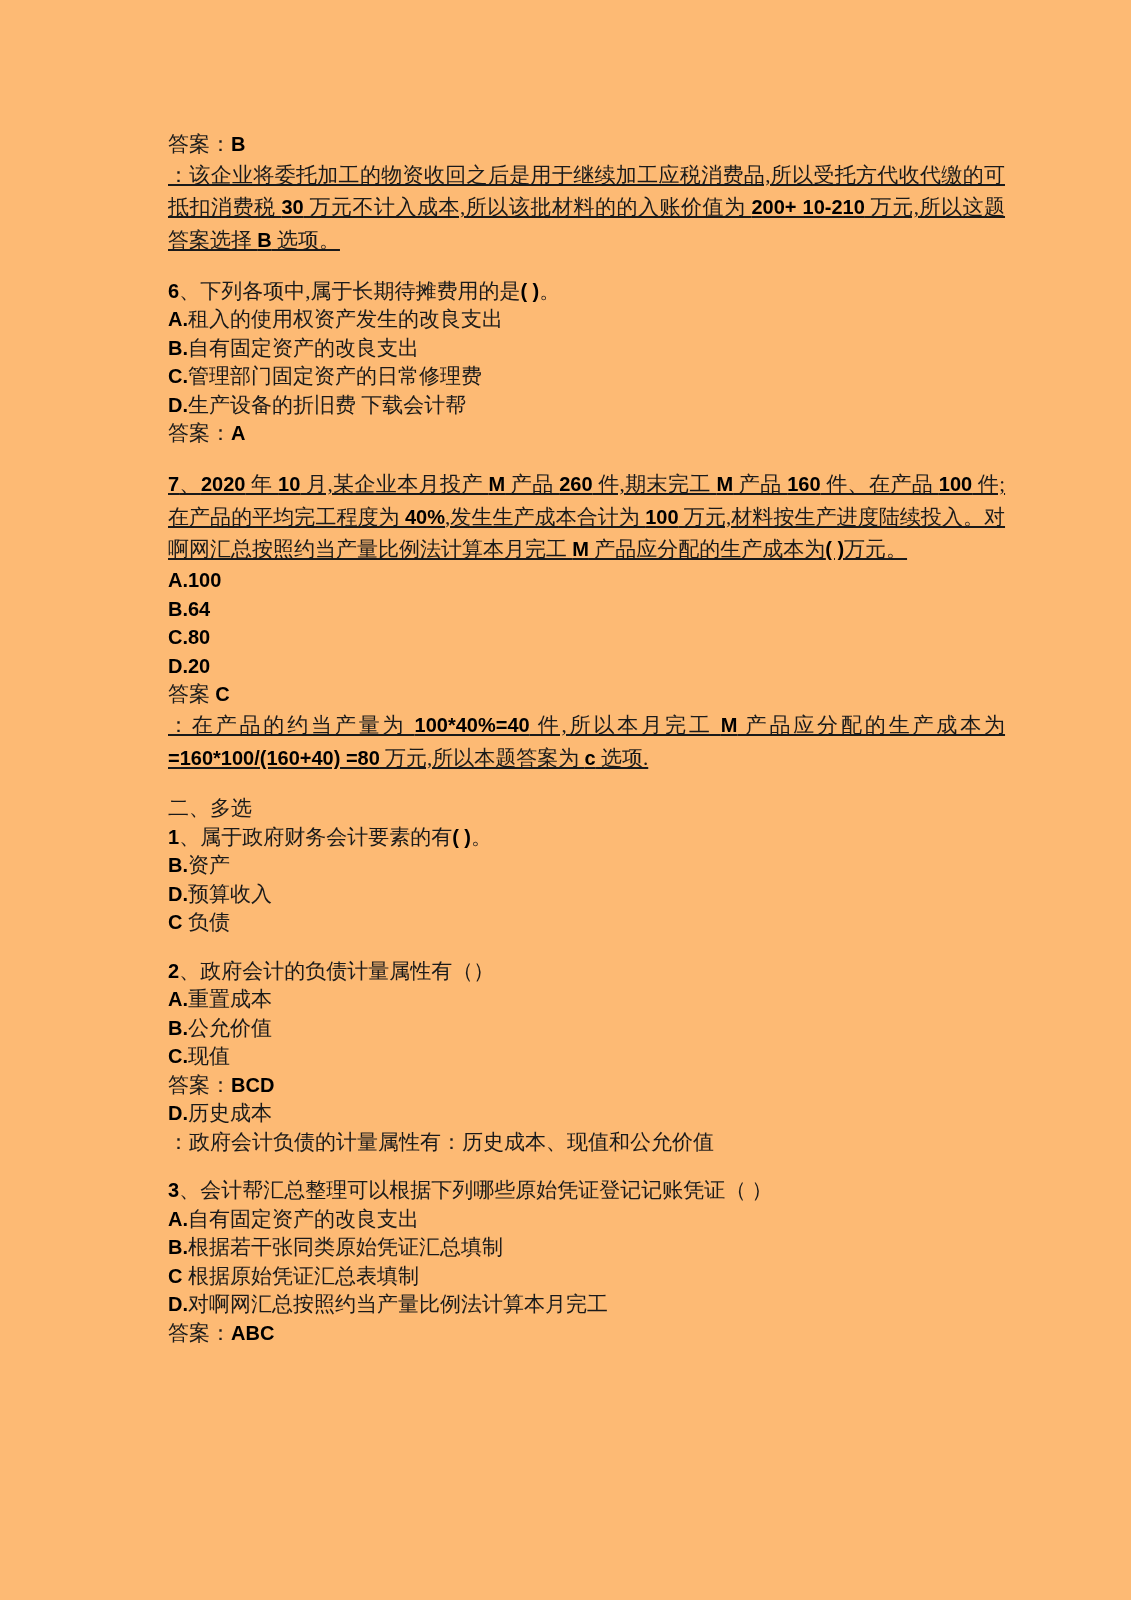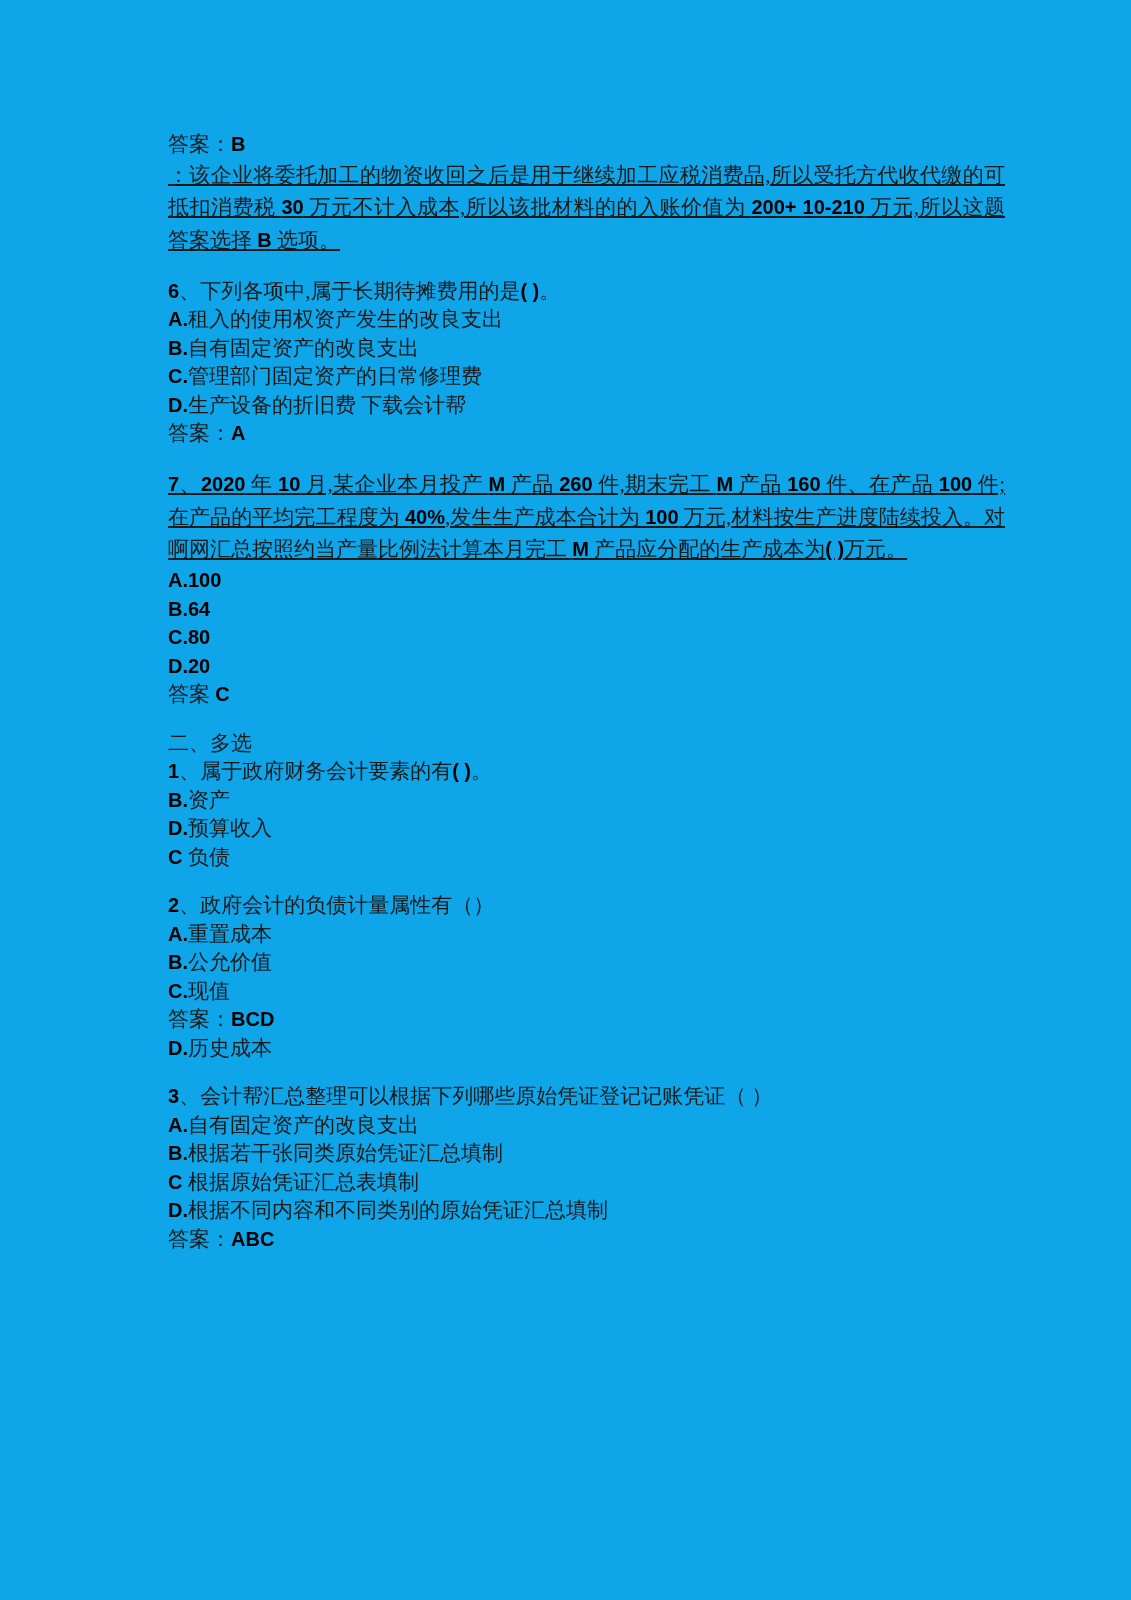--- a/index.html
+++ b/index.html
@@ -9,21 +9,21 @@
   }
   body {
     width: 1131px;
     height: 1600px;
     overflow: hidden;
   }
   .page {
     box-sizing: border-box;
     width: 1131px;
     height: 1600px;
-    background: #0ea5e9;
+    background: #fdba74;
     padding: 130px 126px 0 168px;
   }
   .doc p {
     margin: 0;
     font-size: 21px;
     color: #1a1a1a;
   }
   
   .doc p.line {
     line-height: 28.5px;
@@ -64,31 +64,33 @@
       <p class="line"><span class="b">B.</span><span class="r">自有固定资产的改良支出</span></p>
       <p class="line"><span class="b">C.</span><span class="r">管理部门固定资产的日常修理费</span></p>
       <p class="line"><span class="b">D.</span><span class="r">生产设备的折旧费 下载会计帮</span></p>
       <p class="line"><span class="r">答案：</span><span class="b">A</span></p>
       <p class="para gap"><span class="b">7</span><span class="r">、</span><span class="b">2020</span><span class="r"> 年 </span><span class="b">10</span><span class="r"> 月,某企业本月投产 </span><span class="b">M</span><span class="r"> 产品 </span><span class="b">260</span><span class="r"> 件,期末完工 </span><span class="b">M</span><span class="r"> 产品 </span><span class="b">160</span><span class="r"> 件、在产品 </span><span class="b">100</span><span class="r"> 件;在产品的平均完工程度为 </span><span class="b">40%</span><span class="r">,发生生产成本合计为 </span><span class="b">100</span><span class="r"> 万元,材料按生产进度陆续投入。对啊网汇总按照约当产量比例法计算本月完工 </span><span class="b">M</span><span class="r"> 产品应分配的生产成本为</span><span class="b">( )</span><span class="r">万元。</span></p>
       <p class="line"><span class="b">A.100</span></p>
       <p class="line"><span class="b">B.64</span></p>
       <p class="line"><span class="b">C.80</span></p>
       <p class="line"><span class="b">D.20</span></p>
       <p class="line"><span class="r">答案 </span><span class="b">C</span></p>
+      <p class="para"><span class="r">：在产品的约当产量为 </span><span class="b">100*40%=40</span><span class="r"> 件,所以本月完工 </span><span class="b">M</span><span class="r"> 产品应分配的生产成本为 </span><span class="b">=160*100/(160+40) =80</span><span class="r"> 万元,所以本题答案为 </span><span class="b">c</span><span class="r"> 选项.</span></p>
       <p class="line gap"><span class="r">二、多选</span></p>
       <p class="line"><span class="b">1</span><span class="r">、属于政府财务会计要素的有</span><span class="b">( )</span><span class="r">。</span></p>
       <p class="line"><span class="b">B.</span><span class="r">资产</span></p>
       <p class="line"><span class="b">D.</span><span class="r">预算收入</span></p>
       <p class="line"><span class="b">C </span><span class="r">负债</span></p>
       <p class="line gap"><span class="b">2</span><span class="r">、政府会计的负债计量属性有（）</span></p>
       <p class="line"><span class="b">A.</span><span class="r">重置成本</span></p>
       <p class="line"><span class="b">B.</span><span class="r">公允价值</span></p>
       <p class="line"><span class="b">C.</span><span class="r">现值</span></p>
       <p class="line"><span class="r">答案：</span><span class="b">BCD</span></p>
       <p class="line"><span class="b">D.</span><span class="r">历史成本</span></p>
+      <p class="line"><span class="r">：政府会计负债的计量属性有：历史成本、现值和公允价值</span></p>
       <p class="line gap"><span class="b">3</span><span class="r">、会计帮汇总整理可以根据下列哪些原始凭证登记记账凭证（ ）</span></p>
       <p class="line"><span class="b">A.</span><span class="r">自有固定资产的改良支出</span></p>
       <p class="line"><span class="b">B.</span><span class="r">根据若干张同类原始凭证汇总填制</span></p>
       <p class="line"><span class="b">C </span><span class="r">根据原始凭证汇总表填制</span></p>
-      <p class="line"><span class="b">D.</span><span class="r">根据不同内容和不同类别的原始凭证汇总填制</span></p>
+      <p class="line"><span class="b">D.</span><span class="r">对啊网汇总按照约当产量比例法计算本月完工</span></p>
       <p class="line"><span class="r">答案：</span><span class="b">ABC</span></p>
     </div>
 </div>
 
 </body></html>

